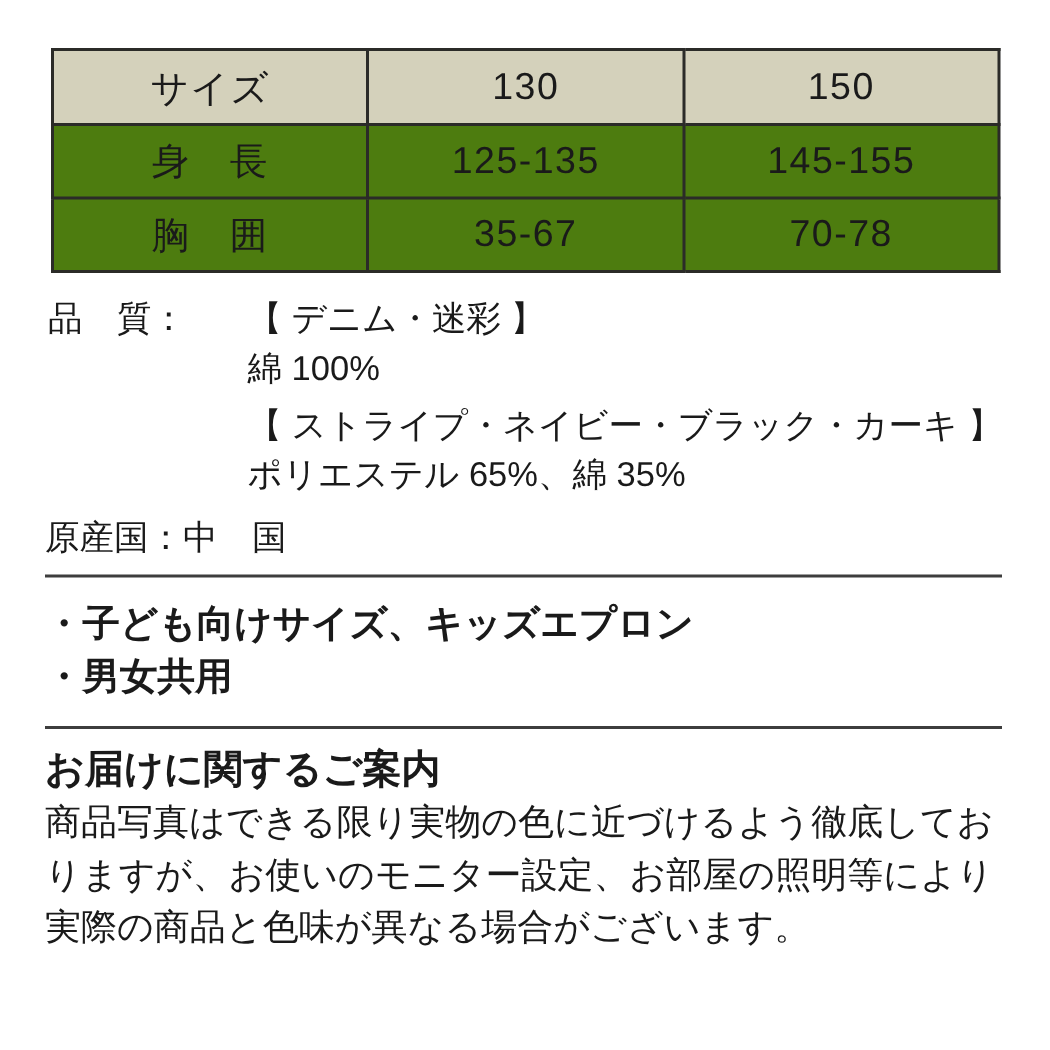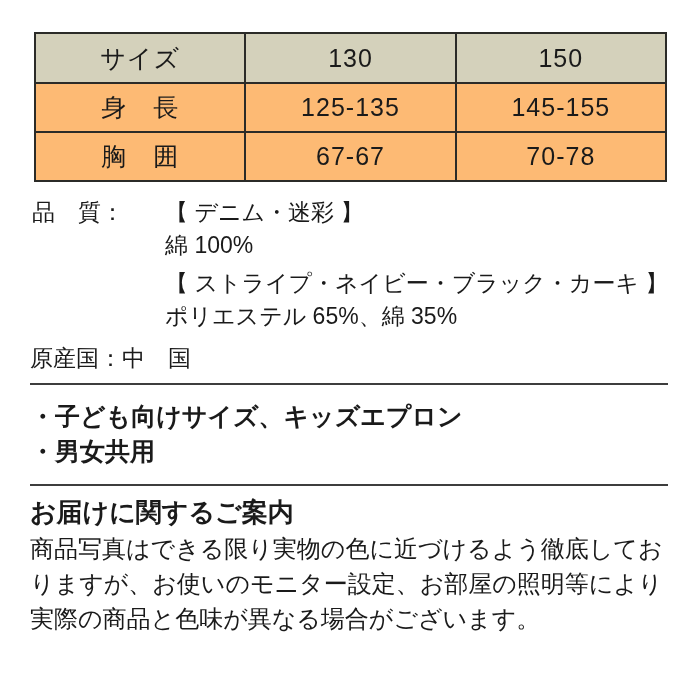--- a/index.html
+++ b/index.html
@@ -18,21 +18,21 @@
     width:633px;
     border-collapse:collapse; table-layout:fixed;
     font-size:25px; letter-spacing:1px;
   }
   .size-table th, .size-table td {
     border:2px solid #2b2b28;
     text-align:center; vertical-align:middle;
     font-weight:400; padding:0;
   }
   .size-table thead th { background:#d4d1bb; height:50px; }
-  .size-table tbody td { background:#fdba74; height:49px;margin-top:46px; }
+  .size-table tbody td { background:#4d7c0f; height:49px;margin-top:46px; }
 
   
   .quality {
     position:absolute; left:32px; top:196px;
     display:flex; align-items:flex-start;
     font-size:23px; line-height:33px;gap:41px;
   }
   .q-label { white-space:pre; }
   .q-group + .q-group { margin-top:5px; }
 
@@ -83,21 +83,21 @@
       </tr>
     </thead>
     <tbody>
       <tr>
         <td>身　長</td>
         <td>125-135</td>
         <td>145-155</td>
       </tr>
       <tr>
         <td>胸　囲</td>
-        <td>67-67</td>
+        <td>35-67</td>
         <td>70-78</td>
       </tr>
     </tbody>
   </table>
 
   <div class="quality">
     <span class="q-label">品　質：</span>
     <div class="q-groups">
       <div class="q-group">
         <div>【 デニム・迷彩 】</div>

